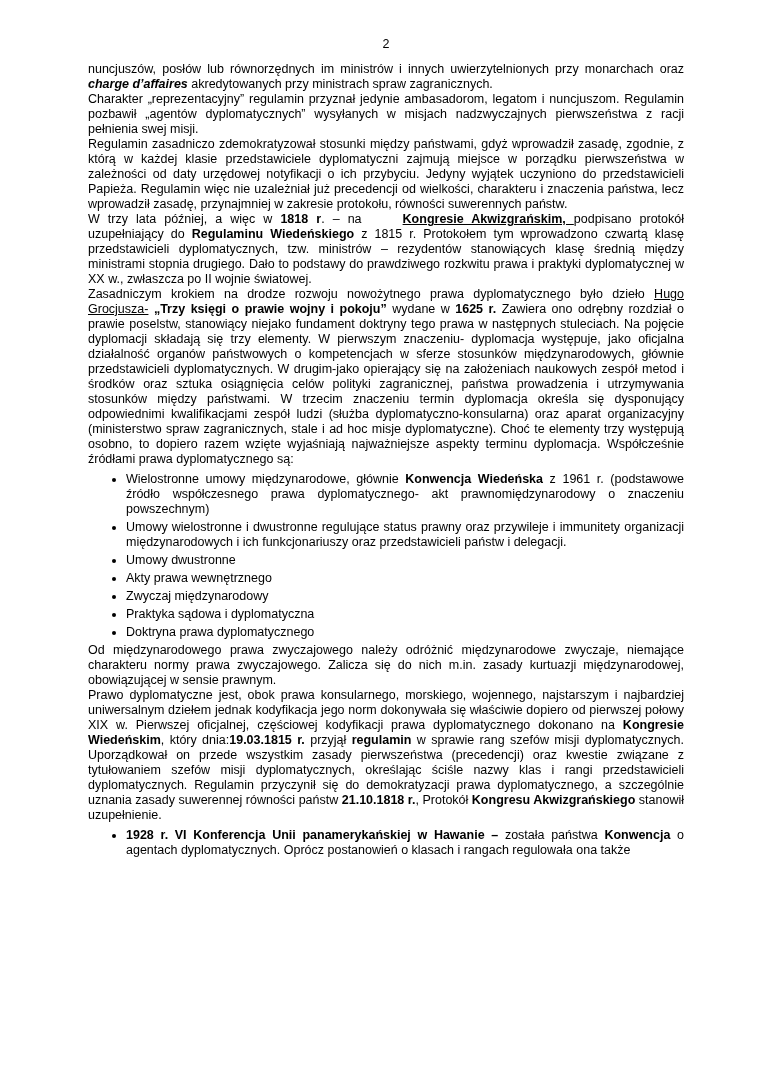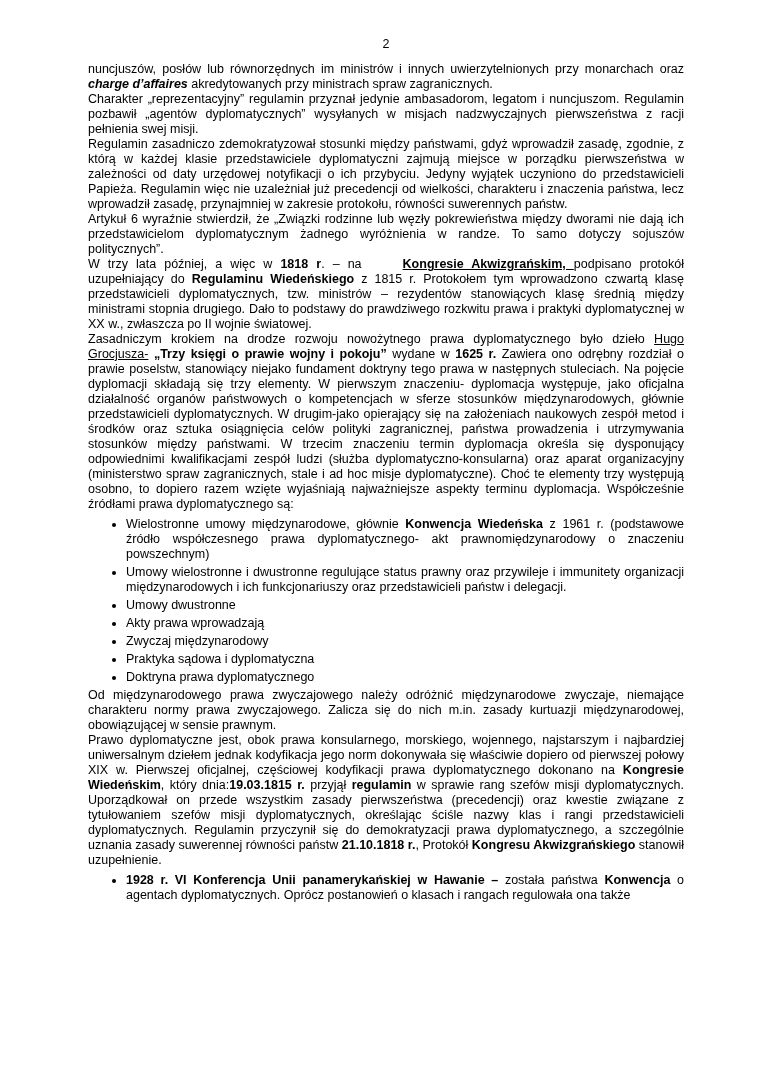--- a/index.html
+++ b/index.html
@@ -41,28 +41,27 @@
 </style>
 </head>
 <body>
 
 <div class="page">
   <div class="page-number">2</div>
   <div class="page-body">
       <p><span>nuncjuszów, posłów lub równorzędnych im ministrów i innych uwierzytelnionych przy monarchach oraz </span><span class="seg-bi">charge d’affaires</span><span> akredytowanych przy ministrach spraw zagranicznych.</span></p>
       <p><span>Charakter „reprezentacyjny” regulamin przyznał jedynie ambasadorom, legatom i nuncjuszom. Regulamin pozbawił „agentów dyplomatycznych” wysyłanych w misjach nadzwyczajnych pierwszeństwa z racji pełnienia swej misji.</span></p>
       <p><span>Regulamin zasadniczo zdemokratyzował stosunki między państwami, gdyż wprowadził zasadę, zgodnie, z którą w każdej klasie przedstawiciele dyplomatyczni zajmują miejsce w porządku pierwszeństwa w zależności od daty urzędowej notyfikacji o ich przybyciu. Jedyny wyjątek uczyniono do przedstawicieli Papieża. Regulamin więc nie uzależniał już precedencji od wielkości, charakteru i znaczenia państwa, lecz wprowadził zasadę, przynajmniej w zakresie protokołu, równości suwerennych państw.</span></p>
-      <p><span>Artykuł 6 wyraźnie stwierdził, że „Związki rodzinne lub węzły pokrewieństwa między dworami nie dają ich przedstawicielom dyplomatycznym żadnego wyróżnienia w randze. To samo dotyczy sojuszów politycznych”.</span></p>
       <p><span>W trzy lata później, a więc w </span><span class="seg-b">1818 r</span><span>. – na </span><span class="seg-bu">Kongresie Akwizgrańskim, </span><span>podpisano protokół uzupełniający do </span><span class="seg-b">Regulaminu Wiedeńskiego</span><span> z 1815 r. Protokołem tym wprowadzono czwartą klasę przedstawicieli dyplomatycznych, tzw. ministrów – rezydentów stanowiących klasę średnią między ministrami stopnia drugiego. Dało to podstawy do prawdziwego rozkwitu prawa i praktyki dyplomatycznej w XX w., zwłaszcza po II wojnie światowej.</span></p>
       <p><span>Zasadniczym krokiem na drodze rozwoju nowożytnego prawa dyplomatycznego było dzieło </span><span class="seg-u">Hugo Grocjusza-</span><span> </span><span class="seg-b">„Trzy księgi o prawie wojny i pokoju”</span><span> wydane w </span><span class="seg-b">1625 r.</span><span> Zawiera ono odrębny rozdział o prawie poselstw, stanowiący niejako fundament doktryny tego prawa w następnych stuleciach. Na pojęcie dyplomacji składają się trzy elementy. W pierwszym znaczeniu- dyplomacja występuje, jako oficjalna działalność organów państwowych o kompetencjach w sferze stosunków międzynarodowych, głównie przedstawicieli dyplomatycznych. W drugim-jako opierający się na założeniach naukowych zespół metod i środków oraz sztuka osiągnięcia celów polityki zagranicznej, państwa prowadzenia i utrzymywania stosunków między państwami. W trzecim znaczeniu termin dyplomacja określa się dysponujący odpowiednimi kwalifikacjami zespół ludzi (służba dyplomatyczno-konsularna) oraz aparat organizacyjny (ministerstwo spraw zagranicznych, stale i ad hoc misje dyplomatyczne). Choć te elementy trzy występują osobno, to dopiero razem wzięte wyjaśniają najważniejsze aspekty terminu dyplomacja. Współcześnie źródłami prawa dyplomatycznego są:</span></p>
       <ul>
         <li><span>Wielostronne umowy międzynarodowe, głównie </span><span class="seg-b">Konwencja Wiedeńska</span><span> z 1961 r. (podstawowe źródło współczesnego prawa dyplomatycznego- akt prawnomiędzynarodowy o znaczeniu powszechnym)</span></li>
         <li><span>Umowy wielostronne i dwustronne regulujące status prawny oraz przywileje i immunitety organizacji międzynarodowych i ich funkcjonariuszy oraz przedstawicieli państw i delegacji.</span></li>
         <li><span>Umowy dwustronne</span></li>
-        <li><span>Akty prawa wprowadzają</span></li>
+        <li><span>Akty prawa wewnętrznego</span></li>
         <li><span>Zwyczaj międzynarodowy</span></li>
         <li><span>Praktyka sądowa i dyplomatyczna</span></li>
         <li><span>Doktryna prawa dyplomatycznego</span></li>
       </ul>
       <p><span>Od międzynarodowego prawa zwyczajowego należy odróżnić międzynarodowe zwyczaje, niemające charakteru normy prawa zwyczajowego. Zalicza się do nich m.in. zasady kurtuazji międzynarodowej, obowiązującej w sensie prawnym.</span></p>
       <p><span>Prawo dyplomatyczne jest, obok prawa konsularnego, morskiego, wojennego, najstarszym i najbardziej uniwersalnym dziełem jednak kodyfikacja jego norm dokonywała się właściwie dopiero od pierwszej połowy XIX w. Pierwszej oficjalnej, częściowej kodyfikacji prawa dyplomatycznego dokonano na </span><span class="seg-b">Kongresie Wiedeńskim</span><span>, który dnia:</span><span class="seg-b">19.03.1815 r.</span><span> przyjął </span><span class="seg-b">regulamin</span><span> w sprawie rang szefów misji dyplomatycznych. Uporządkował on przede wszystkim zasady pierwszeństwa (precedencji) oraz kwestie związane z tytułowaniem szefów misji dyplomatycznych, określając ściśle nazwy klas i rangi przedstawicieli dyplomatycznych. Regulamin przyczynił się do demokratyzacji prawa dyplomatycznego, a szczególnie uznania zasady suwerennej równości państw </span><span class="seg-b">21.10.1818 r.</span><span>, Protokół </span><span class="seg-b">Kongresu Akwizgrańskiego</span><span> stanowił uzupełnienie.</span></p>
       <ul>
         <li><span class="seg-b">1928 r. VI Konferencja Unii panamerykańskiej w Hawanie – </span><span>została państwa </span><span class="seg-b">Konwencja</span><span> o agentach dyplomatycznych. Oprócz postanowień o klasach i rangach regulowała ona także</span></li>
       </ul>
     </div>

